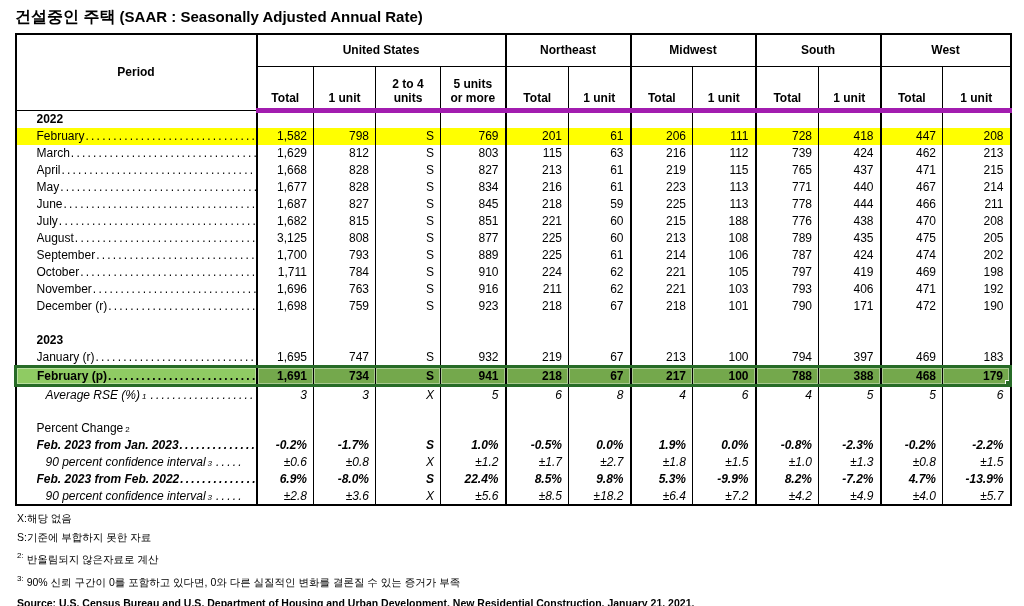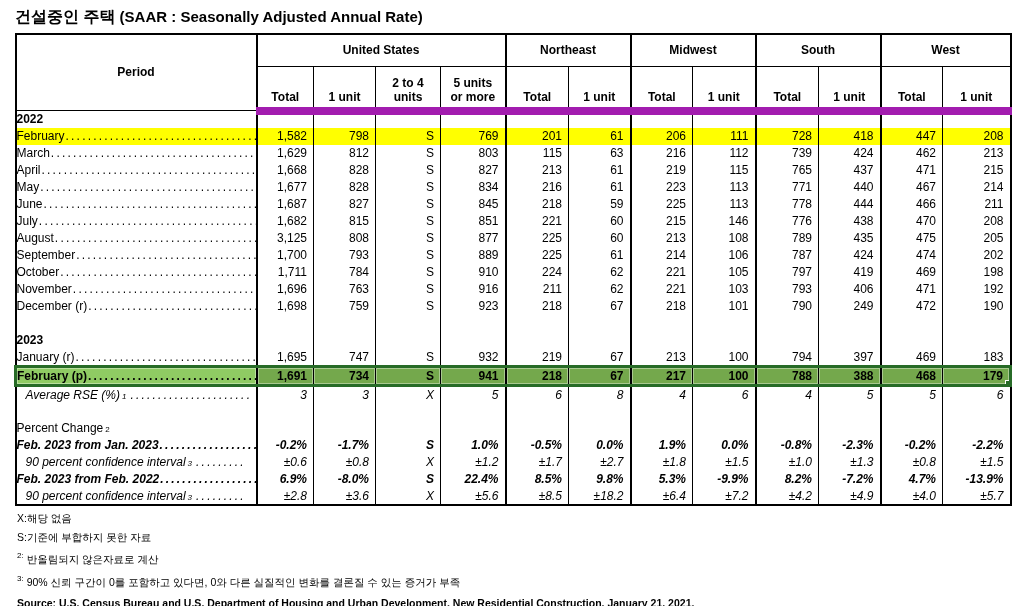--- a/index.html
+++ b/index.html
@@ -8,31 +8,31 @@
 
   .title{font-size:16px;font-weight:bold;margin:2px 0 5px 1px;letter-spacing:0;}
   .title .title-sub{font-size:15px;}
 
   table{border-collapse:collapse;table-layout:fixed;width:996px;border:2px solid #000;}
   th,td{box-sizing:border-box;font-size:12px;overflow:hidden;}
 
   
   thead th{font-weight:bold;text-align:center;padding:8px 2px;}
   tr.group-row th{height:16px;border-bottom:1px solid #000;line-height:15px;}
-  tr.sub-row th{height:44px;vertical-align:bottom;padding-bottom:3px;white-space:pre-line;border-bottom:8px solid #a21caf;line-height:14px;}
+  tr.sub-row th{height:44px;vertical-align:bottom;padding-bottom:3px;white-space:pre-line;border-bottom:5px solid #a21caf;line-height:14px;}
   th.period-h{vertical-align:middle;border-right:2px solid #000;border-bottom:2px solid #000;}
 
   
   .gl{border-left:2px solid #000;}
   .tl{border-left:1px solid #000;}
 
   
   tbody td{height:17px;line-height:16px;padding:0;}
   td.num{text-align:right;padding-right:6px;}
-  td.lblcell{padding-left:0;text-align:center;}
+  td.lblcell{padding-left:20px;text-align:center;}
   .lblwrap{display:flex;align-items:baseline;overflow:hidden;}
   .lbl{white-space:pre;}
   .lblwrap sup{font-size:8px;line-height:1;margin:0 3px 0 2px;}
   .dots{flex:1;white-space:nowrap;overflow:hidden;letter-spacing:2.2px;padding-left:1px;}
   .dots::after{content:"..........................................................................................";}
 
   .r-year td{font-weight:bold;}
   .r-section td{font-weight:normal;}
   .r-rse td{font-style:italic;}
   .r-ci td{font-style:italic;}
@@ -237,21 +237,21 @@
               <span class="dots"></span>
             </div>
           </td>
           <td class="num gl">1,682</td>
           <td class="num tl">815</td>
           <td class="num tl">S</td>
           <td class="num tl">851</td>
           <td class="num gl">221</td>
           <td class="num tl">60</td>
           <td class="num gl">215</td>
-          <td class="num tl">146</td>
+          <td class="num tl">188</td>
           <td class="num gl">776</td>
           <td class="num tl">438</td>
           <td class="num gl">470</td>
           <td class="num tl">208</td>
         </tr>
         <tr class="r-month">
           <td class="lblcell">
             <div class="lblwrap">
               <span class="lbl">August</span>
               <span class="dots"></span>
@@ -339,21 +339,21 @@
           </td>
           <td class="num gl">1,698</td>
           <td class="num tl">759</td>
           <td class="num tl">S</td>
           <td class="num tl">923</td>
           <td class="num gl">218</td>
           <td class="num tl">67</td>
           <td class="num gl">218</td>
           <td class="num tl">101</td>
           <td class="num gl">790</td>
-          <td class="num tl">249</td>
+          <td class="num tl">171</td>
           <td class="num gl">472</td>
           <td class="num tl">190</td>
         </tr>
         <tr class="r-spacer">
           <td class="lblcell"></td>
           <td class="num gl"></td>
           <td class="num tl"></td>
           <td class="num tl"></td>
           <td class="num tl"></td>
           <td class="num gl"></td>

